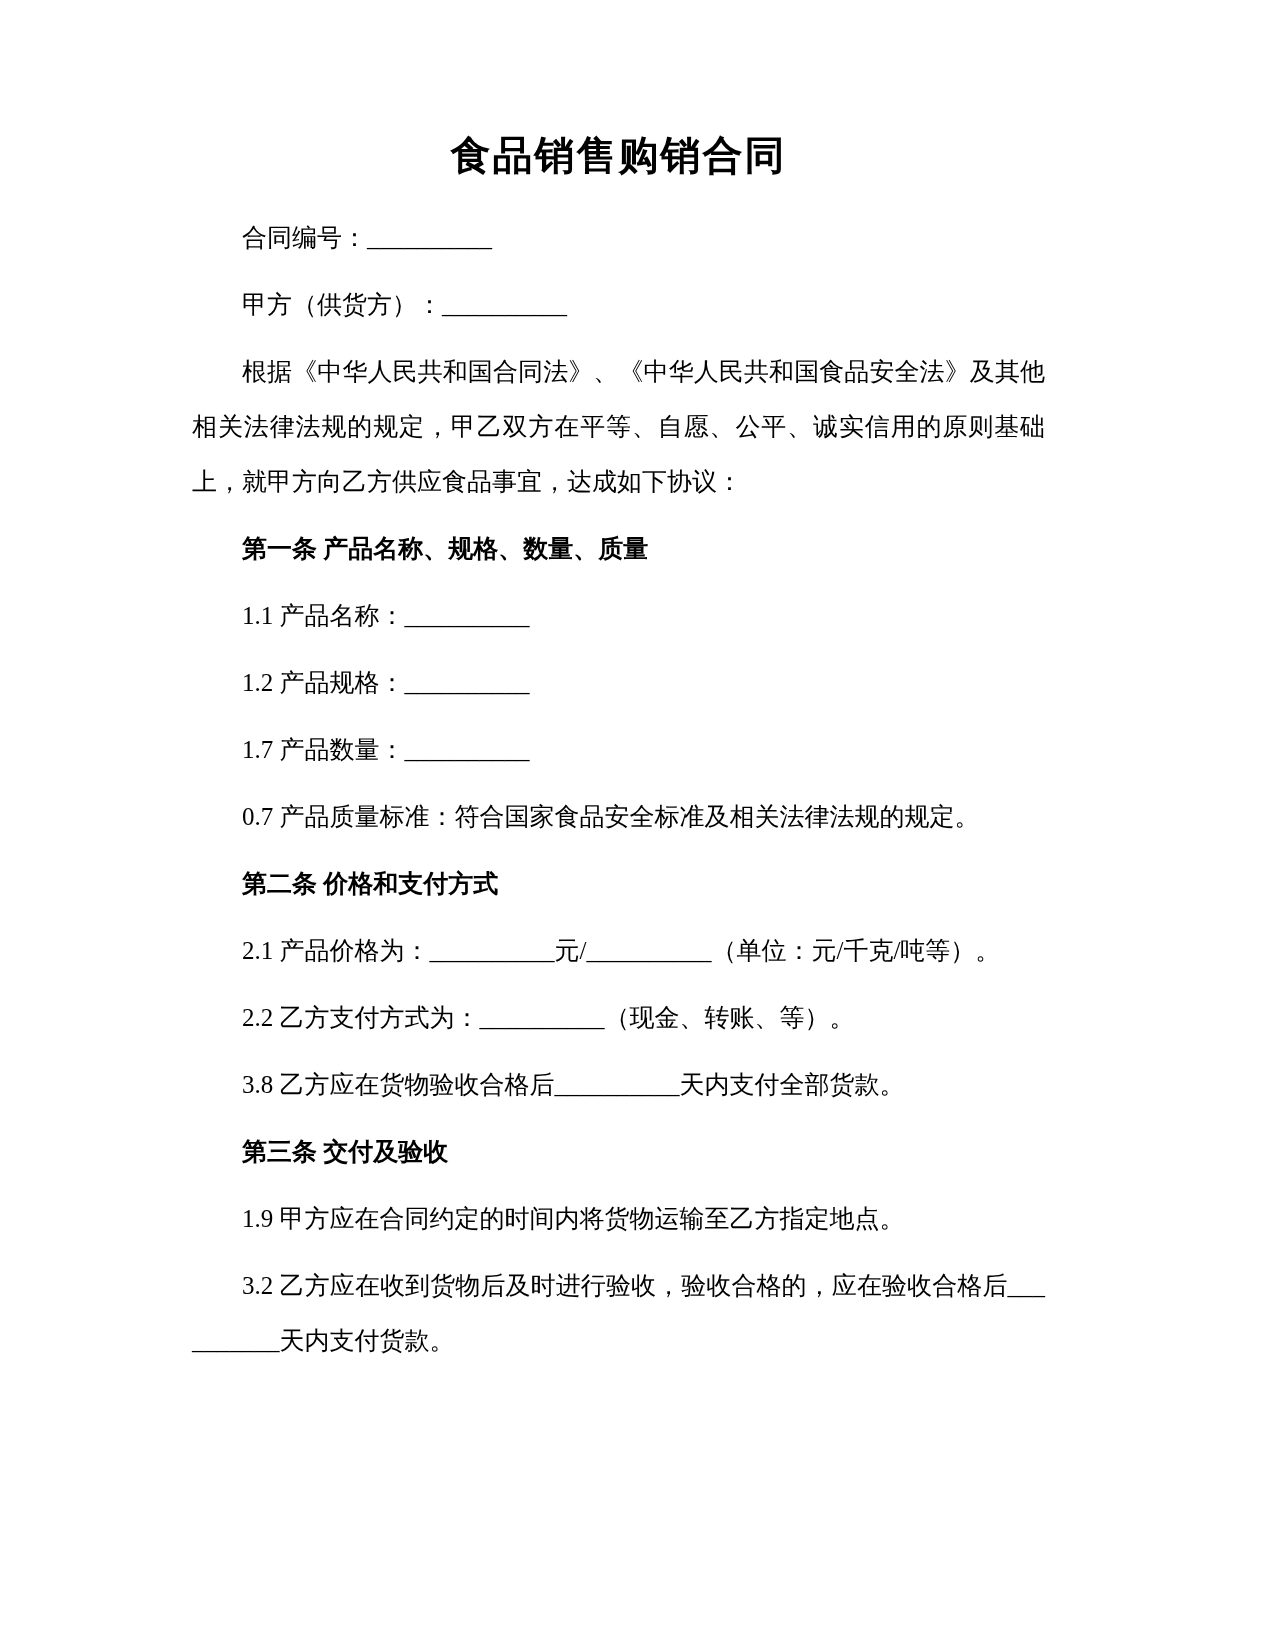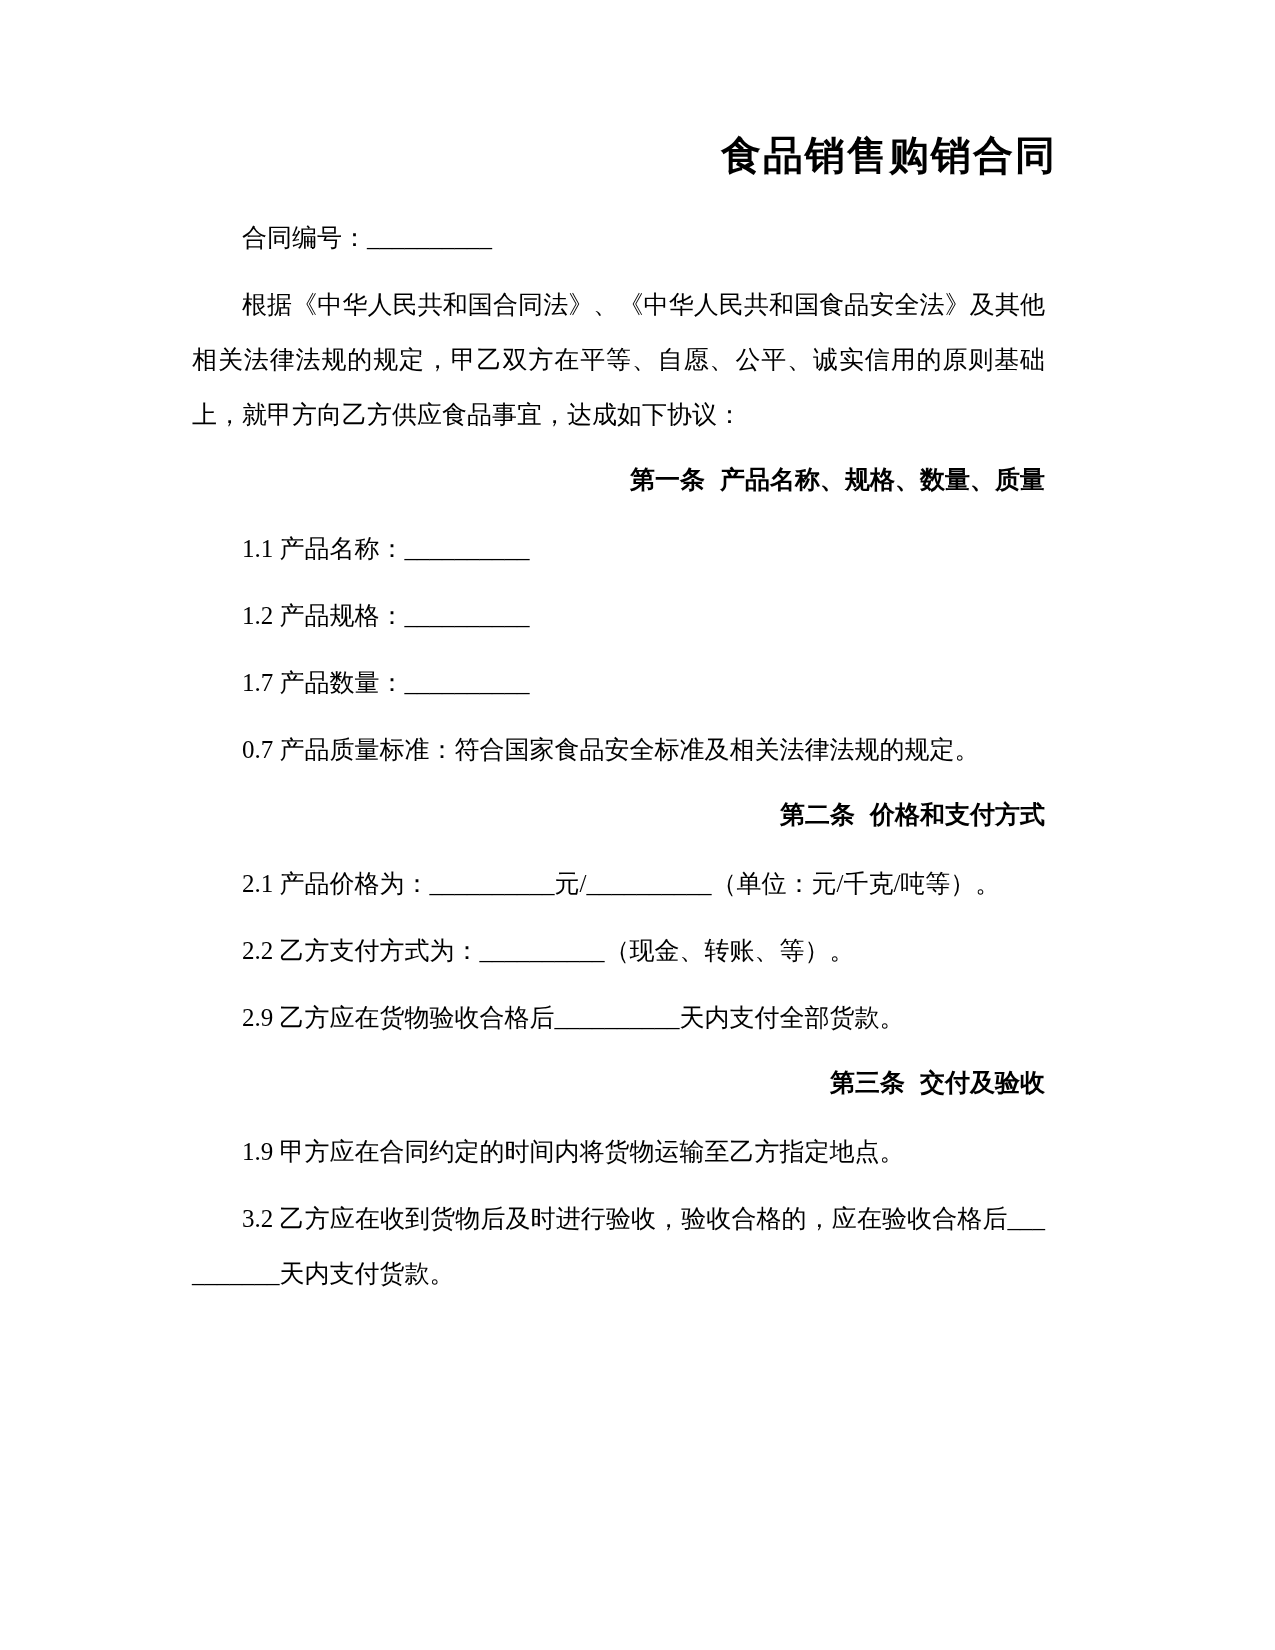--- a/index.html
+++ b/index.html
@@ -17,67 +17,68 @@
     padding: 128px 218px 60px 180px;
     color: #000000;
     font-family: "Liberation Serif", "DejaVu Serif", serif;
     overflow: hidden;
   }
   .title {
     margin: 0 0 26px 0;
     font-size: 40px;
     font-weight: bold;
     letter-spacing: 2px;
-    text-align: right;
+    text-align: center;
     line-height: 56px;
     font-family: "Liberation Serif", "DejaVu Serif", serif;
   }
   .line {
     margin: 12px;
     font-size: 25px;
     line-height: 55px;
     text-indent: 2em;
     text-align: justify;
     word-break: break-all;
     color: #000000;
   }
   .heading {
     font-weight: bold;
-    font-family: Liberation Mono, monospace;
-    text-align: right;
+    font-family: Liberation Serif, serif;
+    text-align: left;
   }
 </style>
 </head>
 <body>
 
 <div class="page">
   <h1 class="title">食品销售购销合同</h1>
 
   <p class="line">合同编号：__________</p>
 
+  <p class="line">甲方（供货方）：__________</p>
 
 
   <p class="line">根据《中华人民共和国合同法》、《中华人民共和国食品安全法》及其他相关法律法规的规定，甲乙双方在平等、自愿、公平、诚实信用的原则基础上，就甲方向乙方供应食品事宜，达成如下协议：</p>
 
   <p class="line heading">第一条 产品名称、规格、数量、质量</p>
 
   <p class="line">1.1 产品名称：__________</p>
 
   <p class="line">1.2 产品规格：__________</p>
 
   <p class="line">1.7 产品数量：__________</p>
 
   <p class="line">0.7 产品质量标准：符合国家食品安全标准及相关法律法规的规定。</p>
 
   <p class="line heading">第二条 价格和支付方式</p>
 
   <p class="line">2.1 产品价格为：__________元/__________（单位：元/千克/吨等）。</p>
 
   <p class="line">2.2 乙方支付方式为：__________（现金、转账、等）。</p>
 
-  <p class="line">2.9 乙方应在货物验收合格后__________天内支付全部货款。</p>
+  <p class="line">3.8 乙方应在货物验收合格后__________天内支付全部货款。</p>
 
   <p class="line heading">第三条 交付及验收</p>
 
   <p class="line">1.9 甲方应在合同约定的时间内将货物运输至乙方指定地点。</p>
 
   <p class="line">3.2 乙方应在收到货物后及时进行验收，验收合格的，应在验收合格后__________天内支付货款。</p>
 </div>
 
 </body></html>

